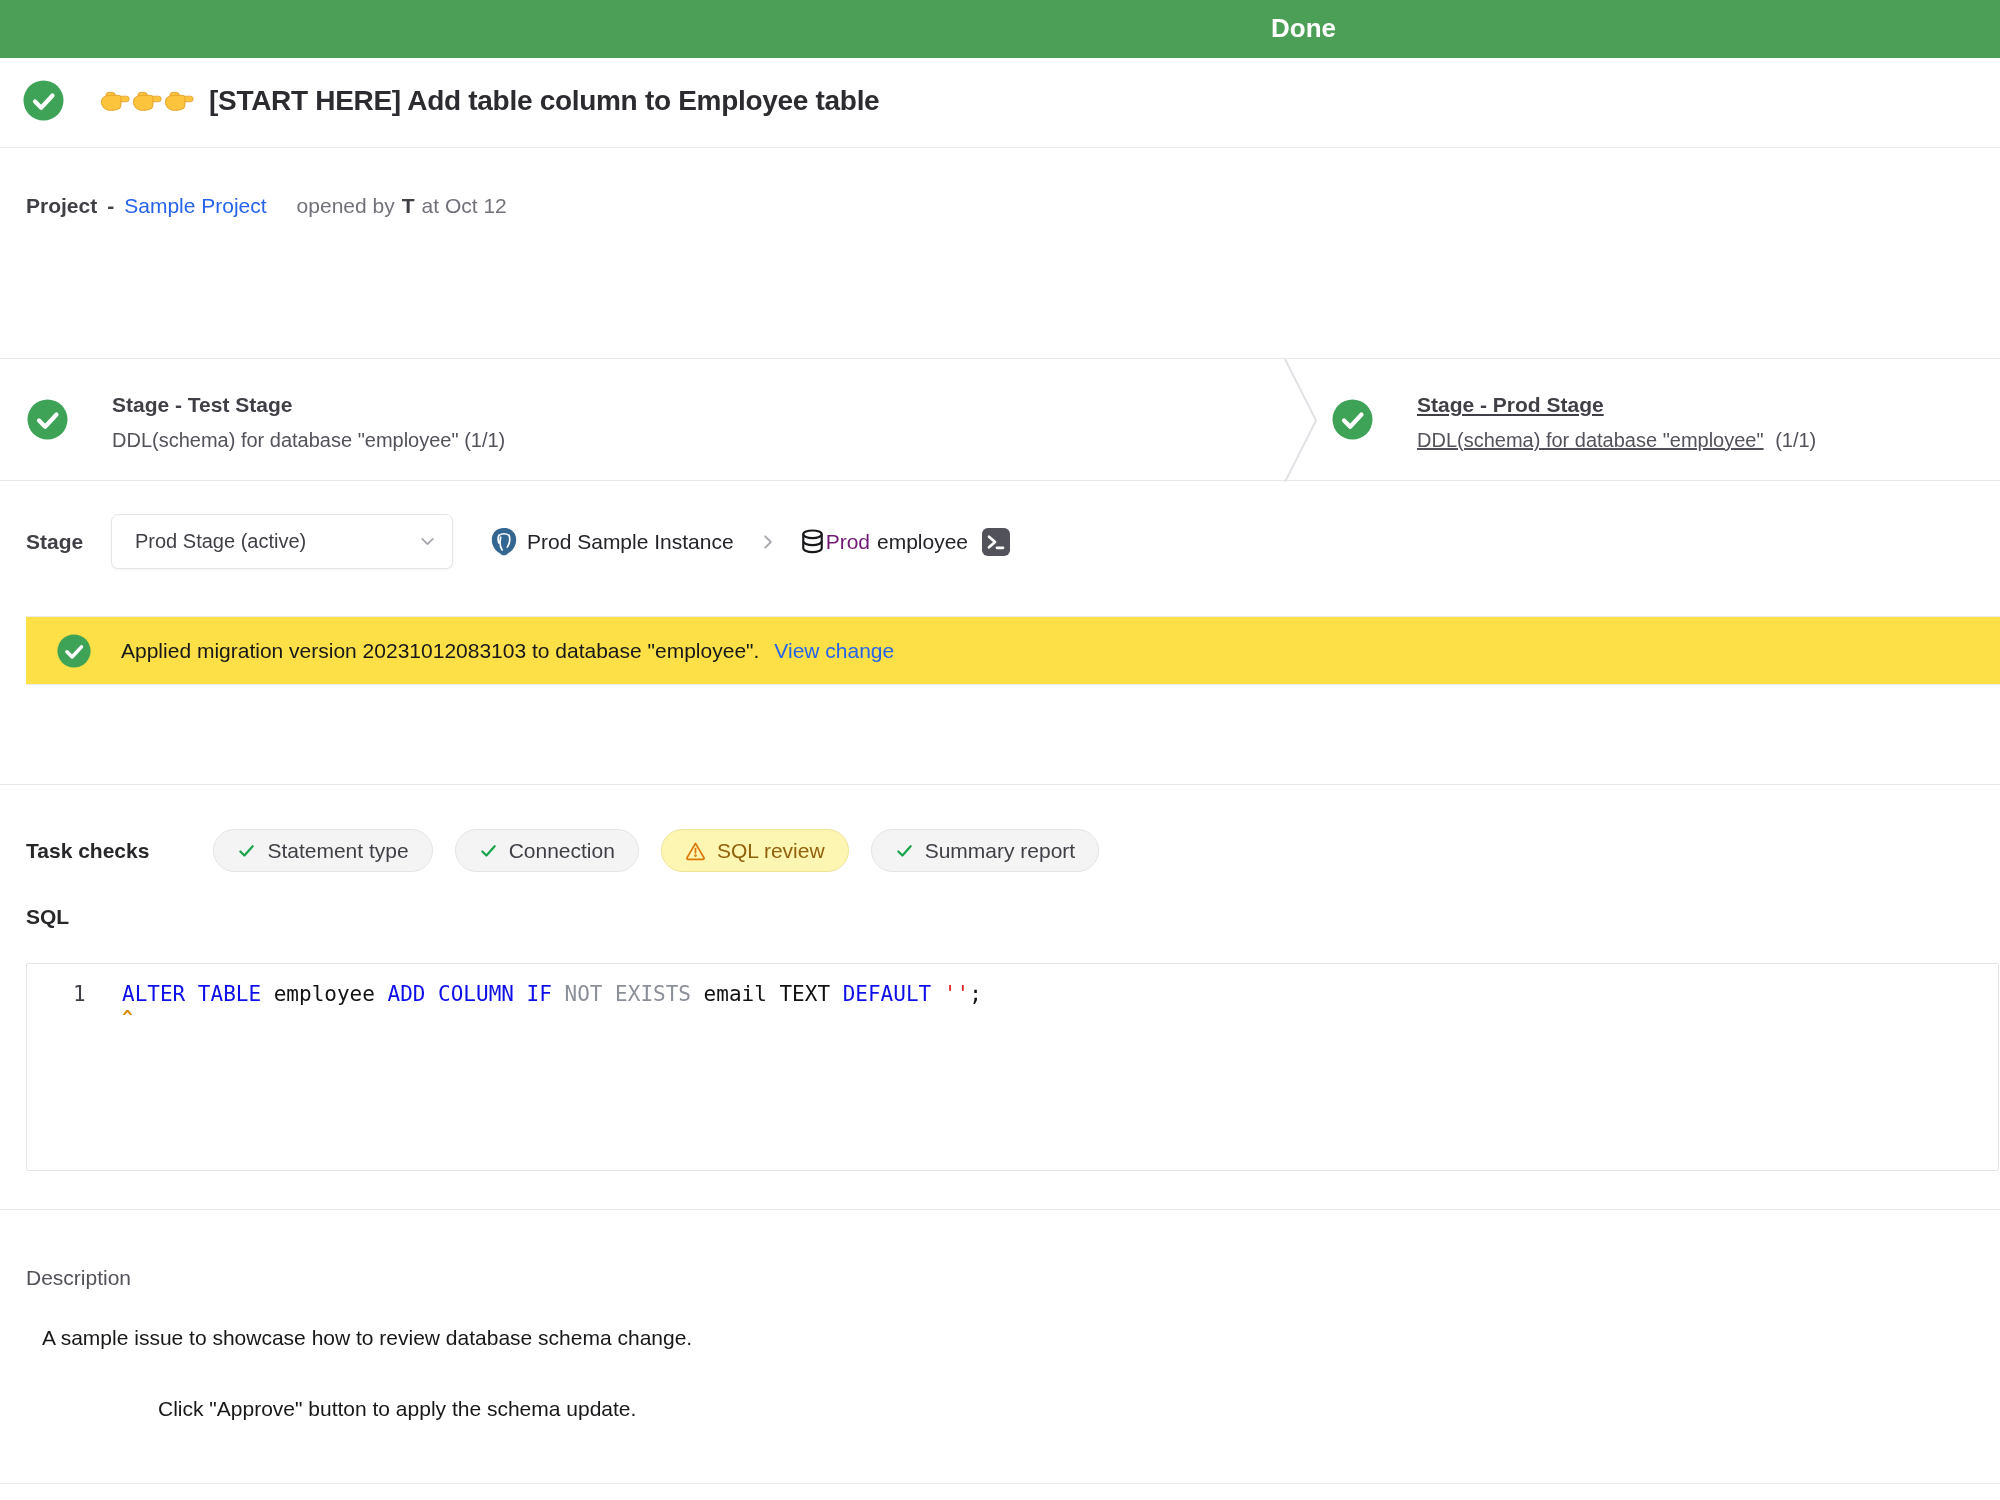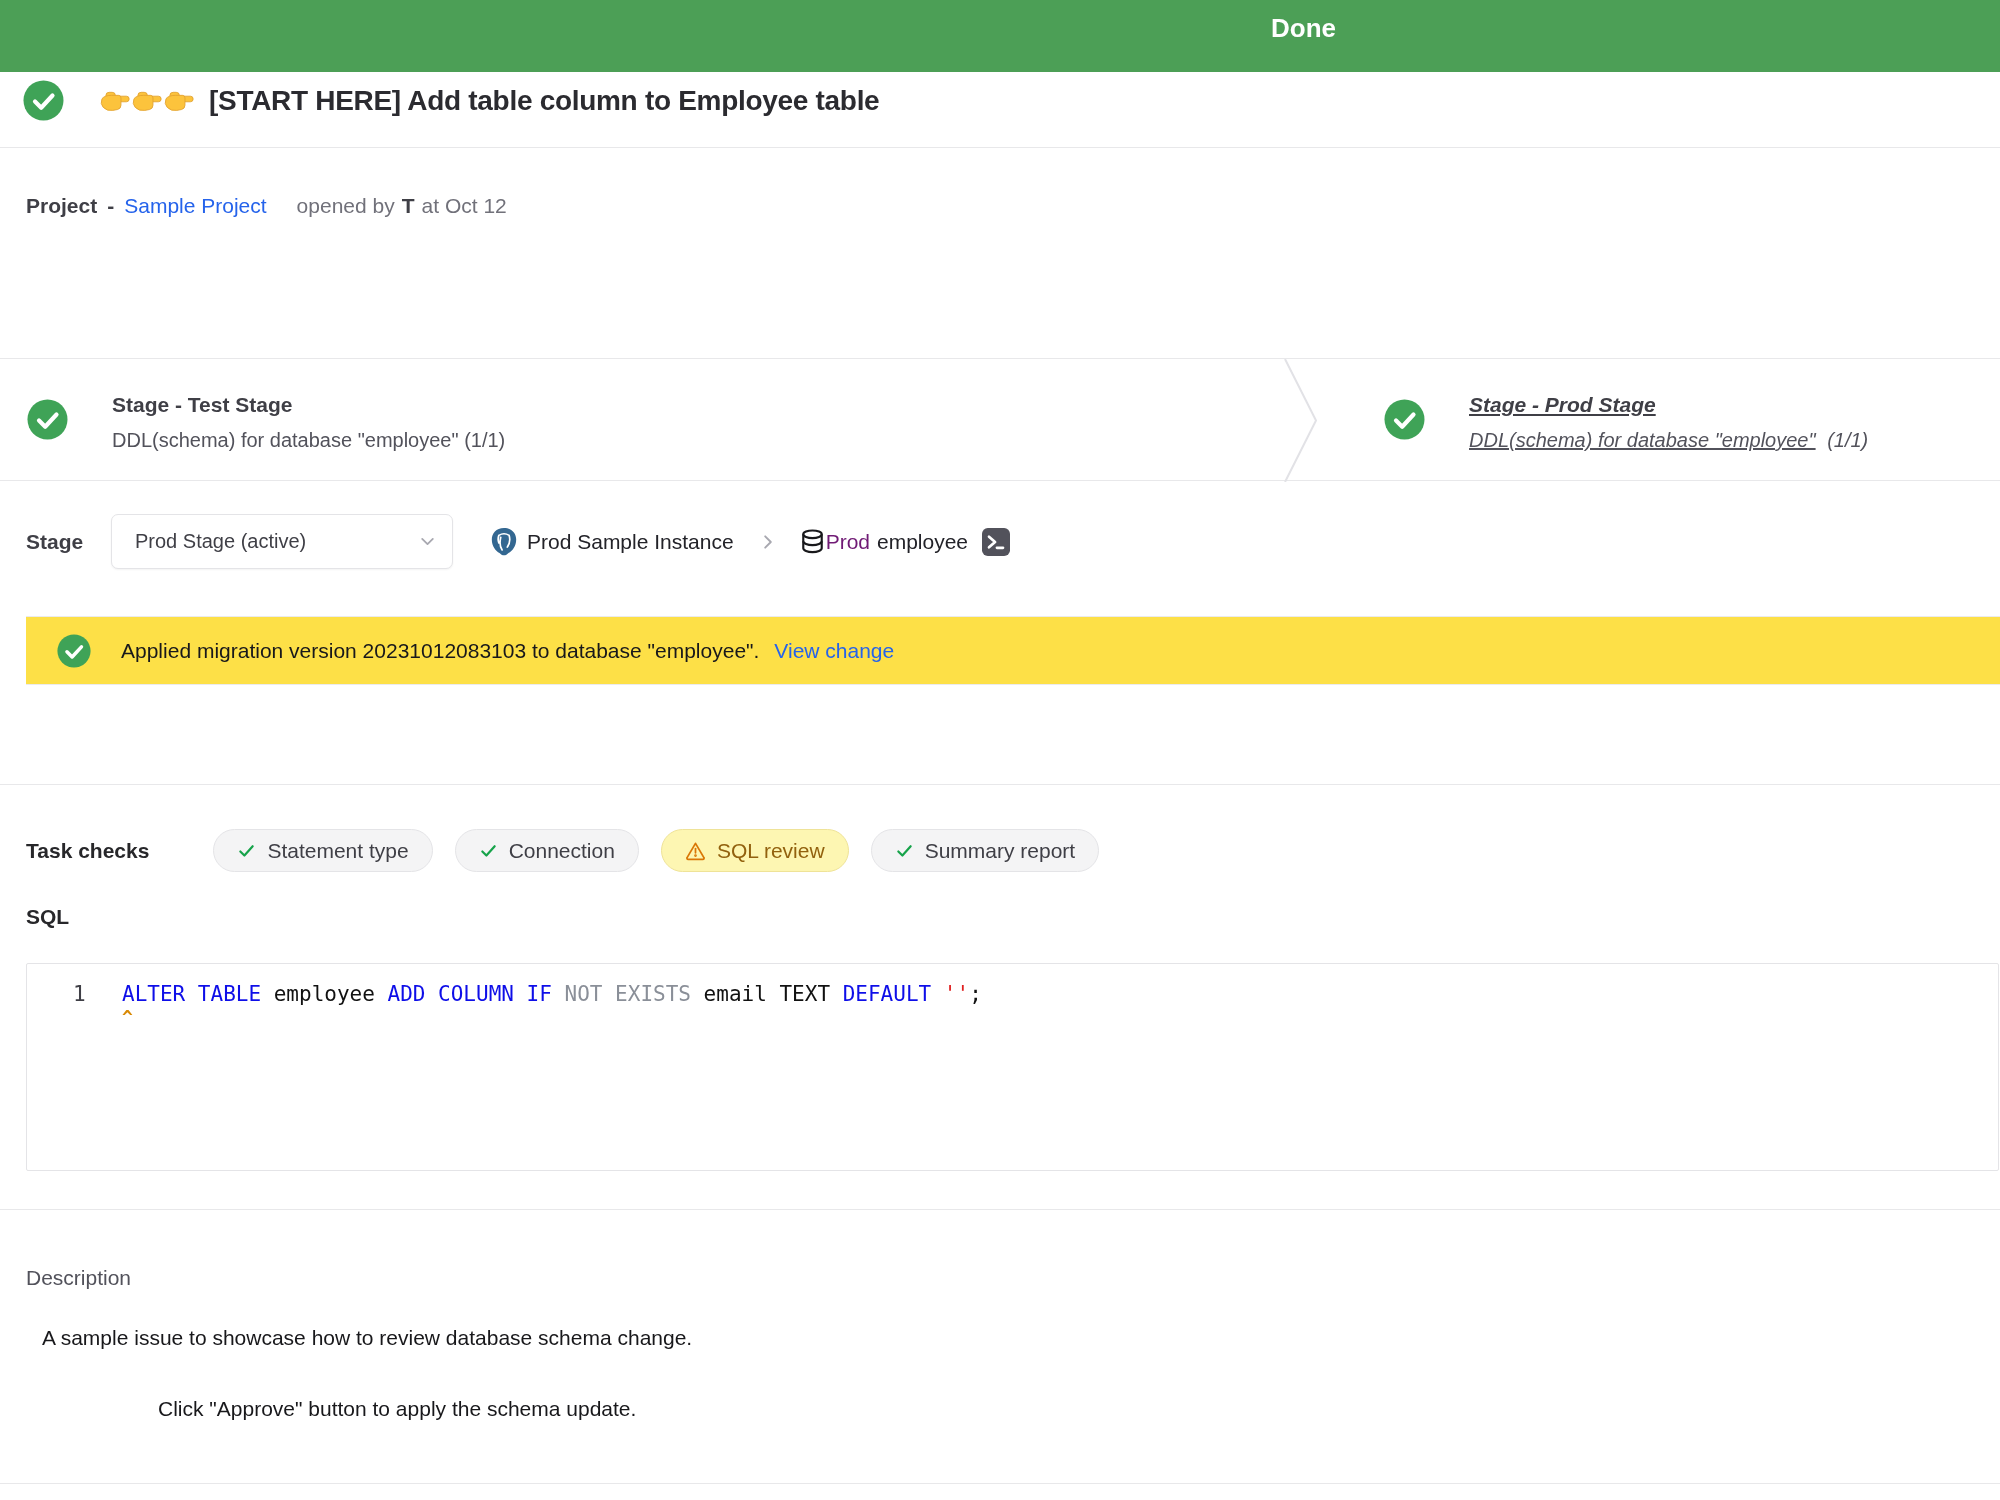--- a/index.html
+++ b/index.html
@@ -4,21 +4,21 @@
 <style>
   * { margin:0; padding:0; box-sizing:border-box; }
   html,body { background:#fff; }
   body {
     position:relative; width:2000px; height:1500px; overflow:hidden;
     font-family:"Liberation Sans", sans-serif; color:#27272a;
   }
   .divider { position:absolute; left:0; width:2000px; border-top:1px solid #E8E8EA; height:0; }
 
   
-  .banner { position:absolute; left:0; top:0; width:2000px; height:72px; background:#4C9F56; }
+  .banner { position:absolute; left:0; top:0; width:2000px; height:58px; background:#4C9F56; }
   .banner-label { position:absolute; left:1271px; top:0; height:57px; line-height:57px; color:#fff; font-size:26px; font-weight:700; }
 
   
   .issue-header { position:absolute; left:23px; top:80px; display:flex; align-items:center; }
   .hands { display:flex; align-items:center; margin-left:35px; }
   .hands svg { margin-right:1px; }
   .issue-title { margin-left:14px; font-size:28px; font-weight:700; color:#2b2b30; letter-spacing:-0.3px; }
 
   
   .meta-row { position:absolute; left:26px; top:194px; display:flex; align-items:baseline; font-size:21px; }
@@ -26,21 +26,21 @@
   .meta-dash { margin:0 10px; color:#3f3f46; font-weight:600; }
   .meta-link { color:#2563EB; cursor:pointer; }
   .meta-muted { color:#71717a; }
   .meta-opened { margin-left:30px; }
   .meta-creator { color:#3f3f46; font-weight:600; margin:0 7px; }
 
   
   .pipeline { position:absolute; left:0; top:358px; width:2000px; height:123px; border-top:1px solid #E8E8EA; border-bottom:1px solid #E8E8EA; }
   .stage-card { position:absolute; top:0; height:123px; display:flex; align-items:flex-start; cursor:pointer; }
   .stage-left { left:27px; }
-  .stage-right { left:1384px;font-style:italic; }
+  .stage-right { left:1332px; }
   .stage-texts { margin-left:44px; margin-top:33px; }
   .stage-title { font-size:21px; font-weight:600; color:#3f3f46; line-height:26px; }
   .stage-sub { font-size:20px; color:#52525b; margin-top:10px; line-height:24px; }
   .u { text-decoration:underline; }
   .stage-circle { margin-top:40px; }
   .chev-sep { position:absolute; left:1283px; top:0; }
 
   
   .selector-row { position:absolute; left:26px; top:514px; height:55px; display:flex; align-items:center; }
   .selector-label { font-size:21px; font-weight:600; color:#3f3f46; width:57px; }

